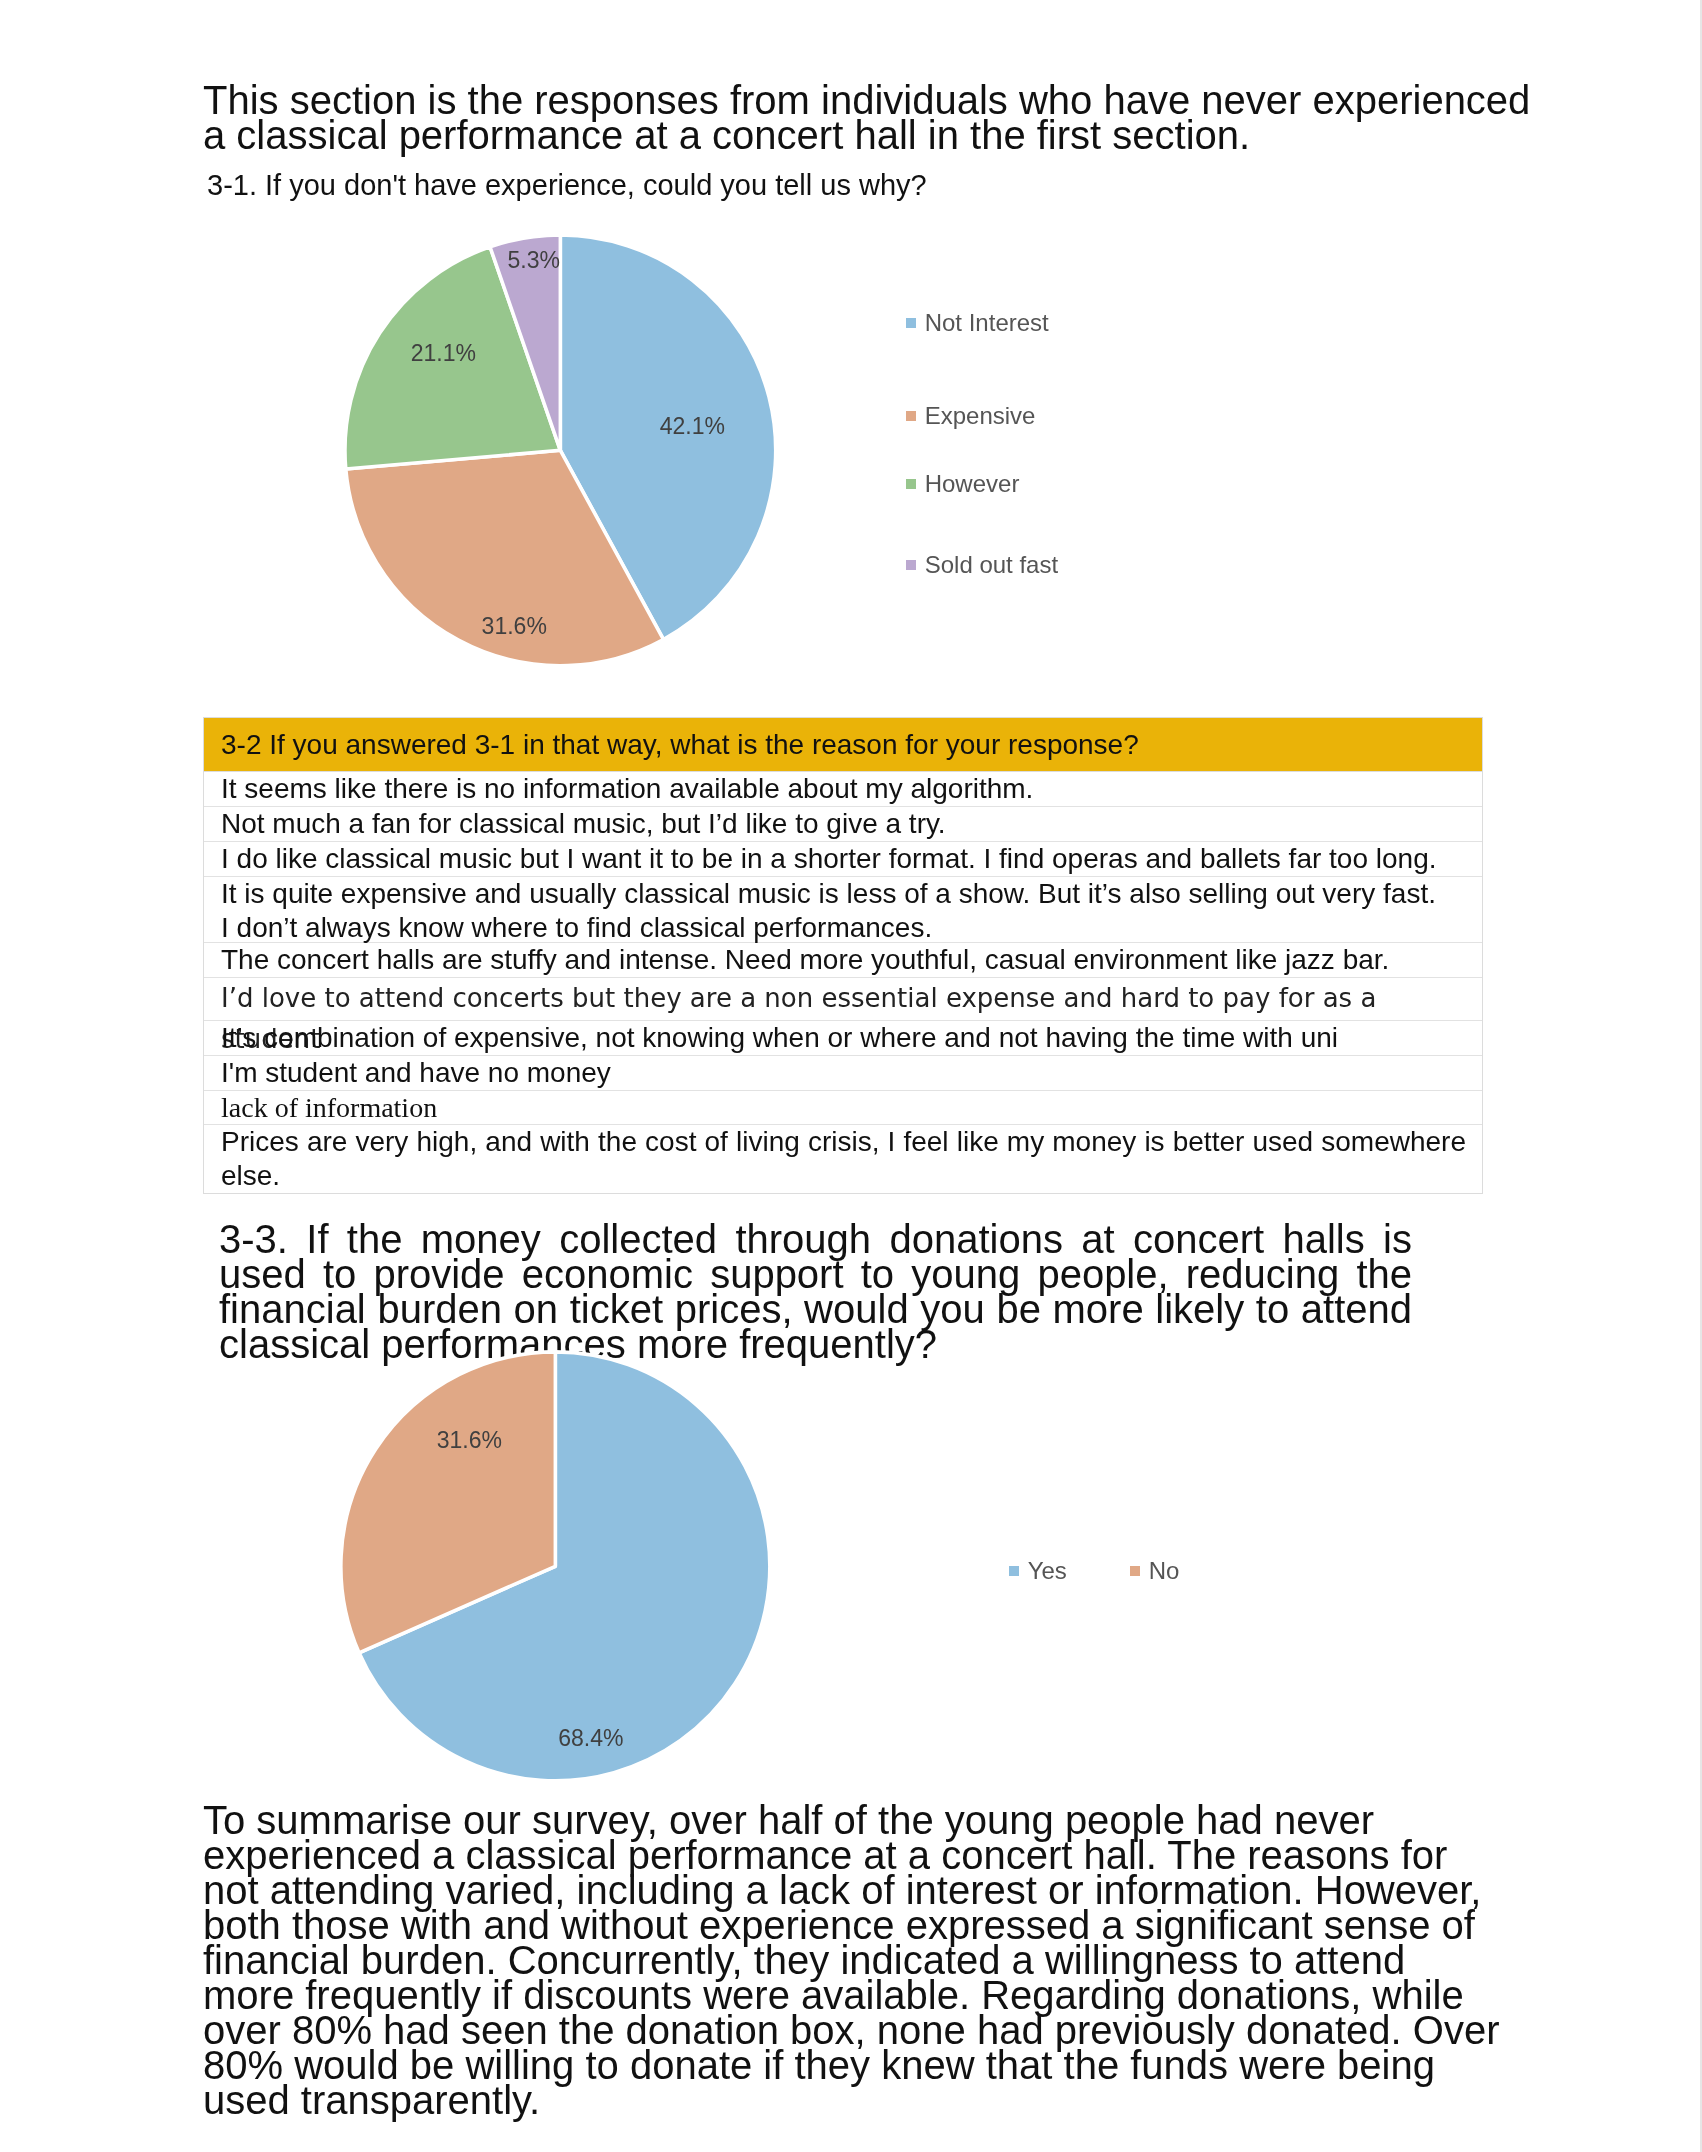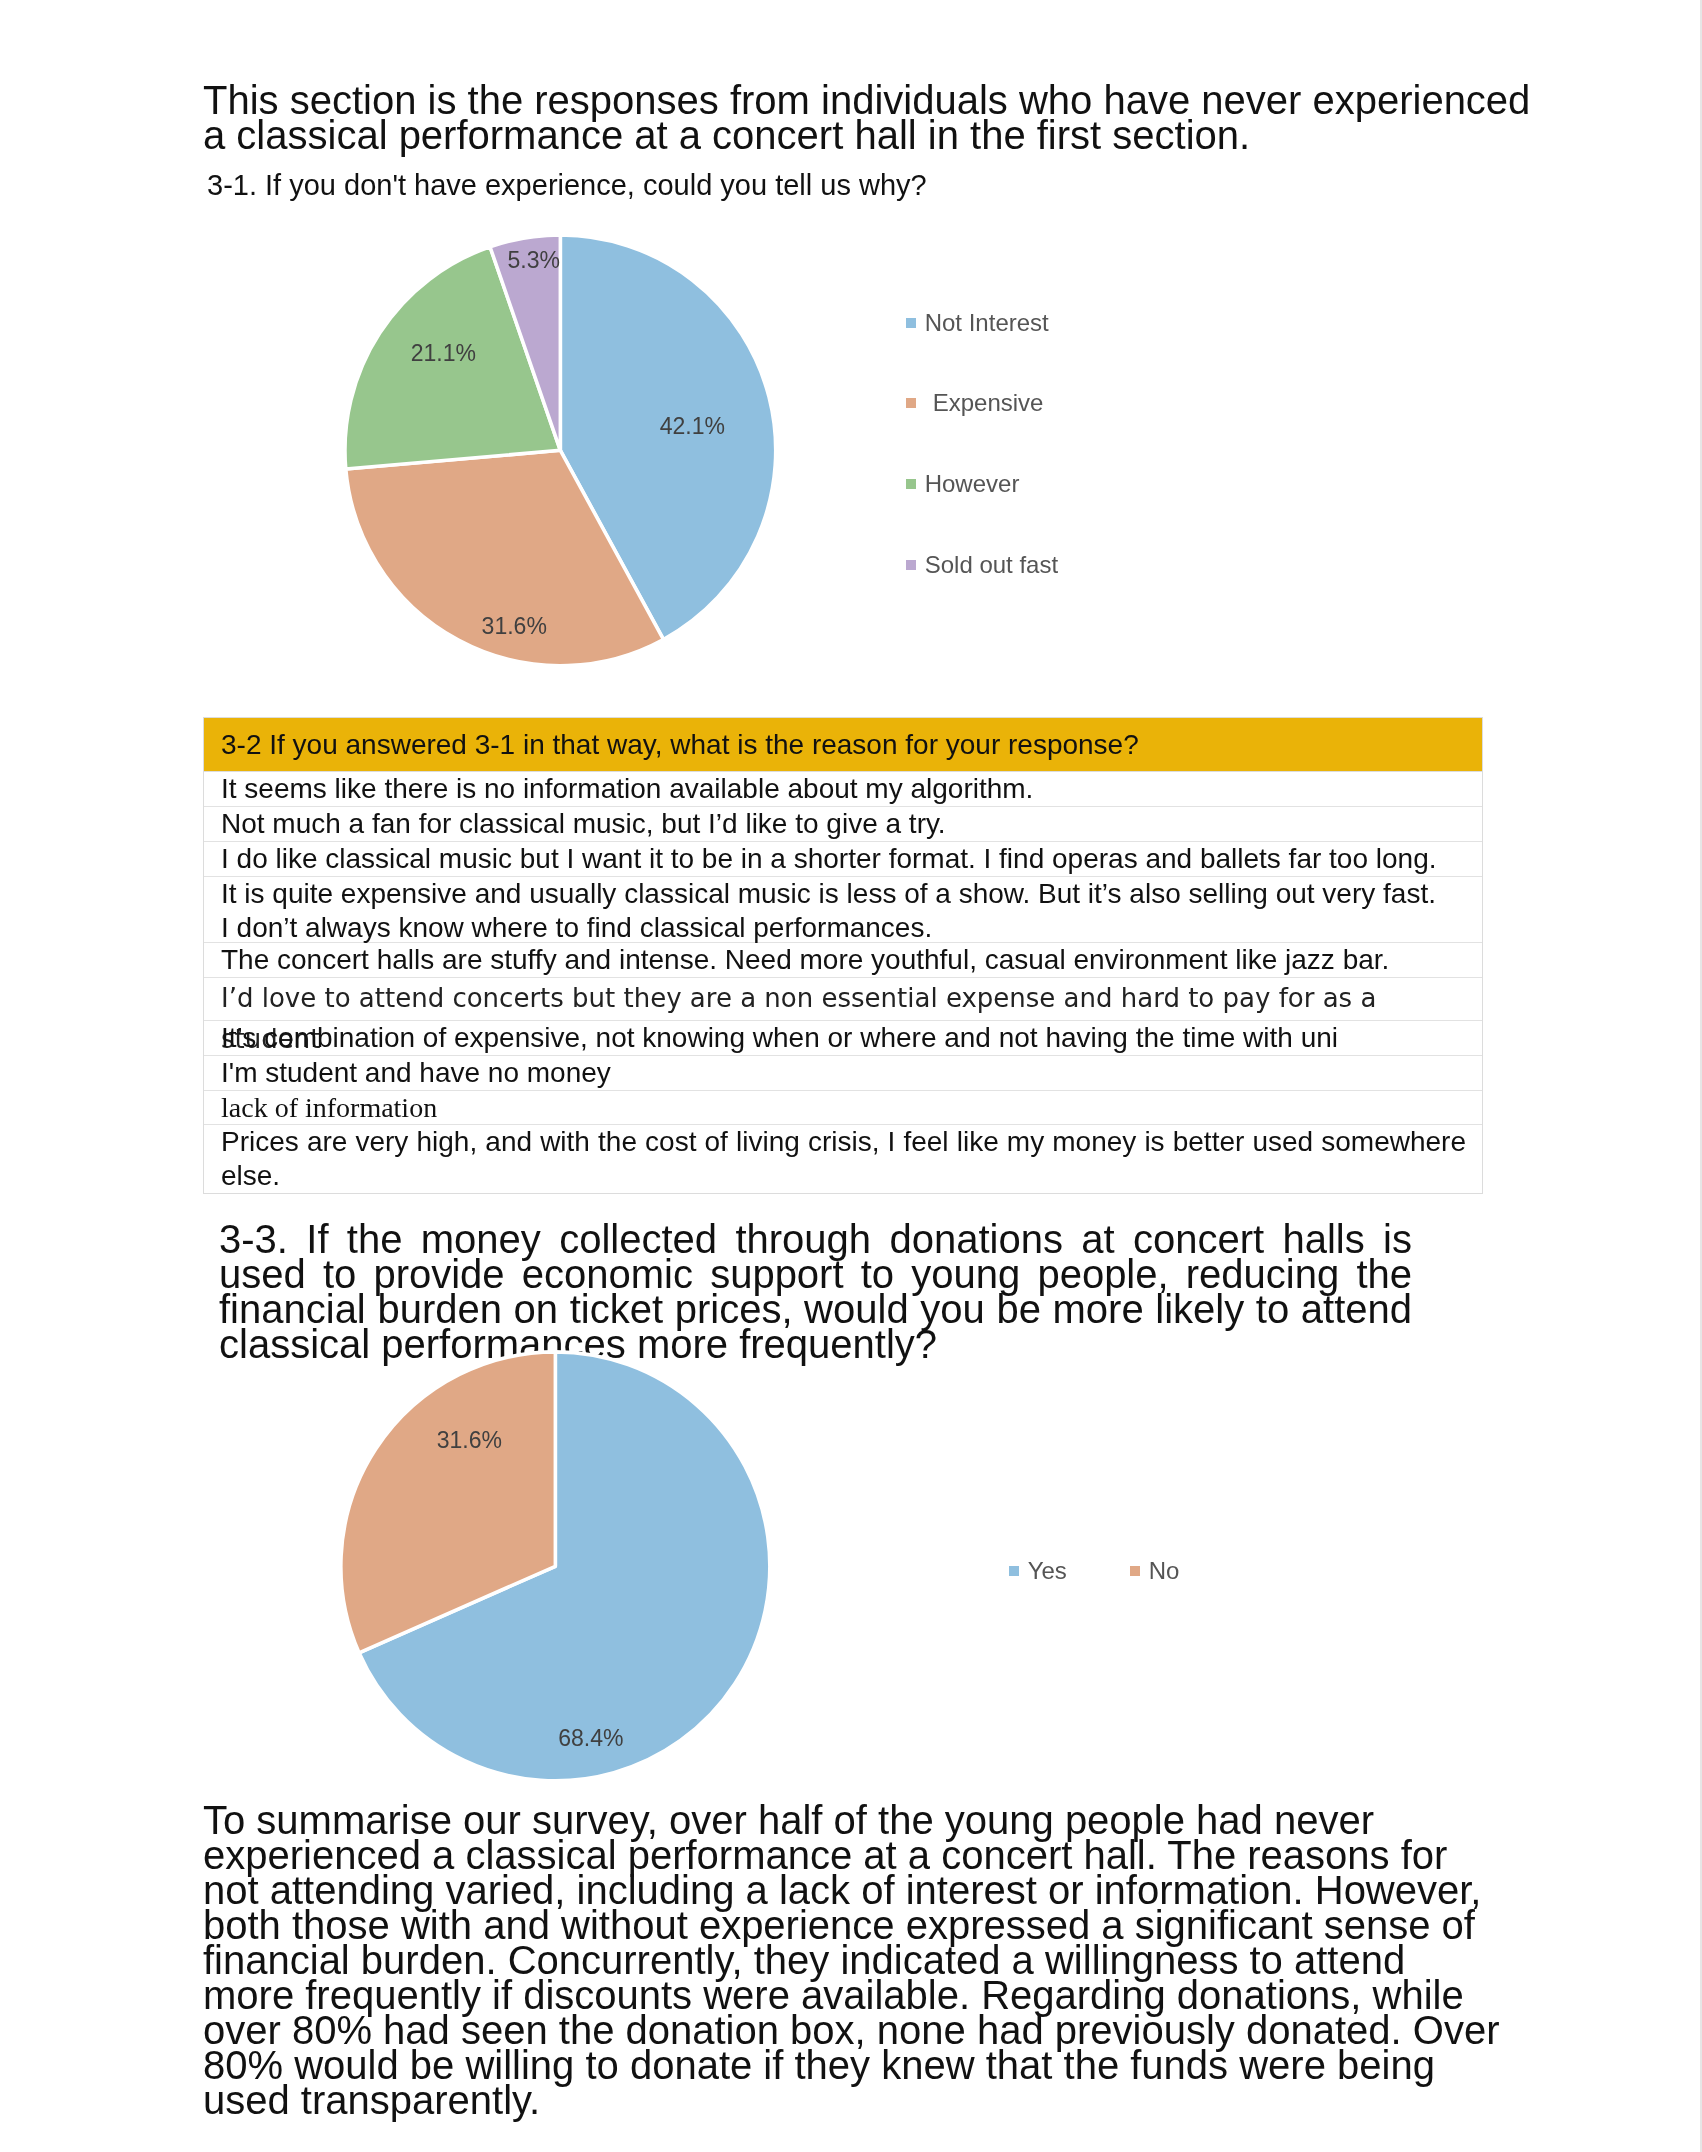--- a/index.html
+++ b/index.html
@@ -48,21 +48,21 @@
       <text x="120" y="151" text-anchor="middle" class="pie-label">21.1%</text>
       <text x="222" y="46" text-anchor="middle" class="pie-label">5.3%</text>
     </g>
 </svg>
 
 <div class="legend" id="legend1" style="left:906px; top:0;">
   <div class="legend-item" style="top:309px;">
     <span class="swatch" style="background: rgb(143, 191, 223);"></span>
     <span>Not Interest</span>
   </div>
-  <div class="legend-item" style="top:389px;gap:8px;">
+  <div class="legend-item" style="top:402px;">
     <span class="swatch" style="background: rgb(224, 168, 134);"></span>
     <span>Expensive</span>
   </div>
   <div class="legend-item" style="top:470px;">
     <span class="swatch" style="background: rgb(151, 198, 141);"></span>
     <span>However</span>
   </div>
   <div class="legend-item" style="top:551px;">
     <span class="swatch" style="background: rgb(187, 168, 208);"></span>
     <span>Sold out fast</span>

